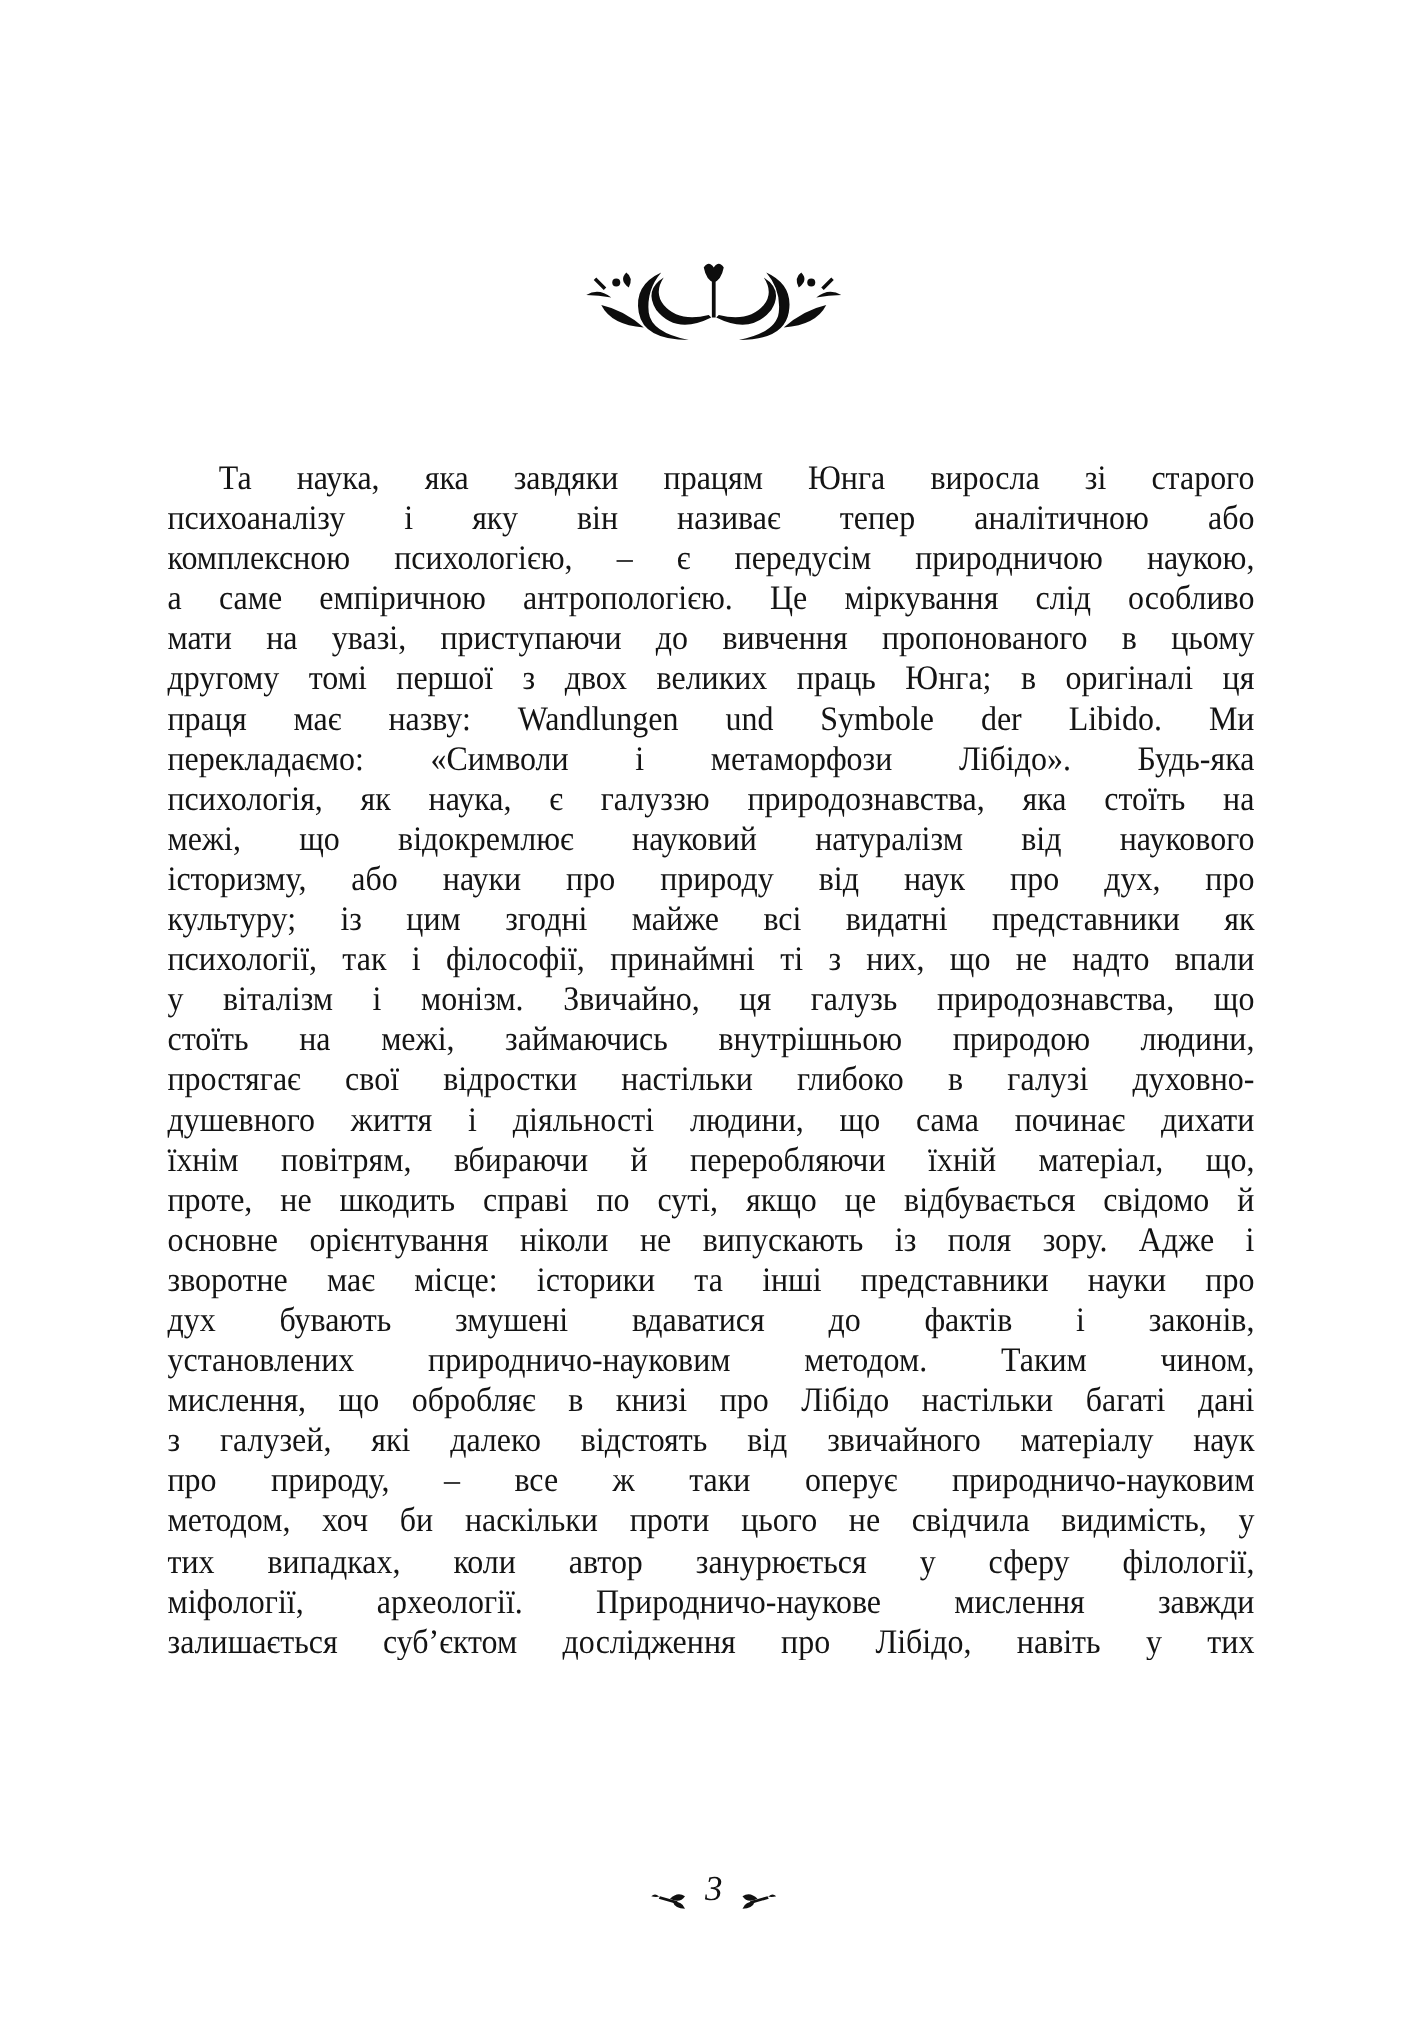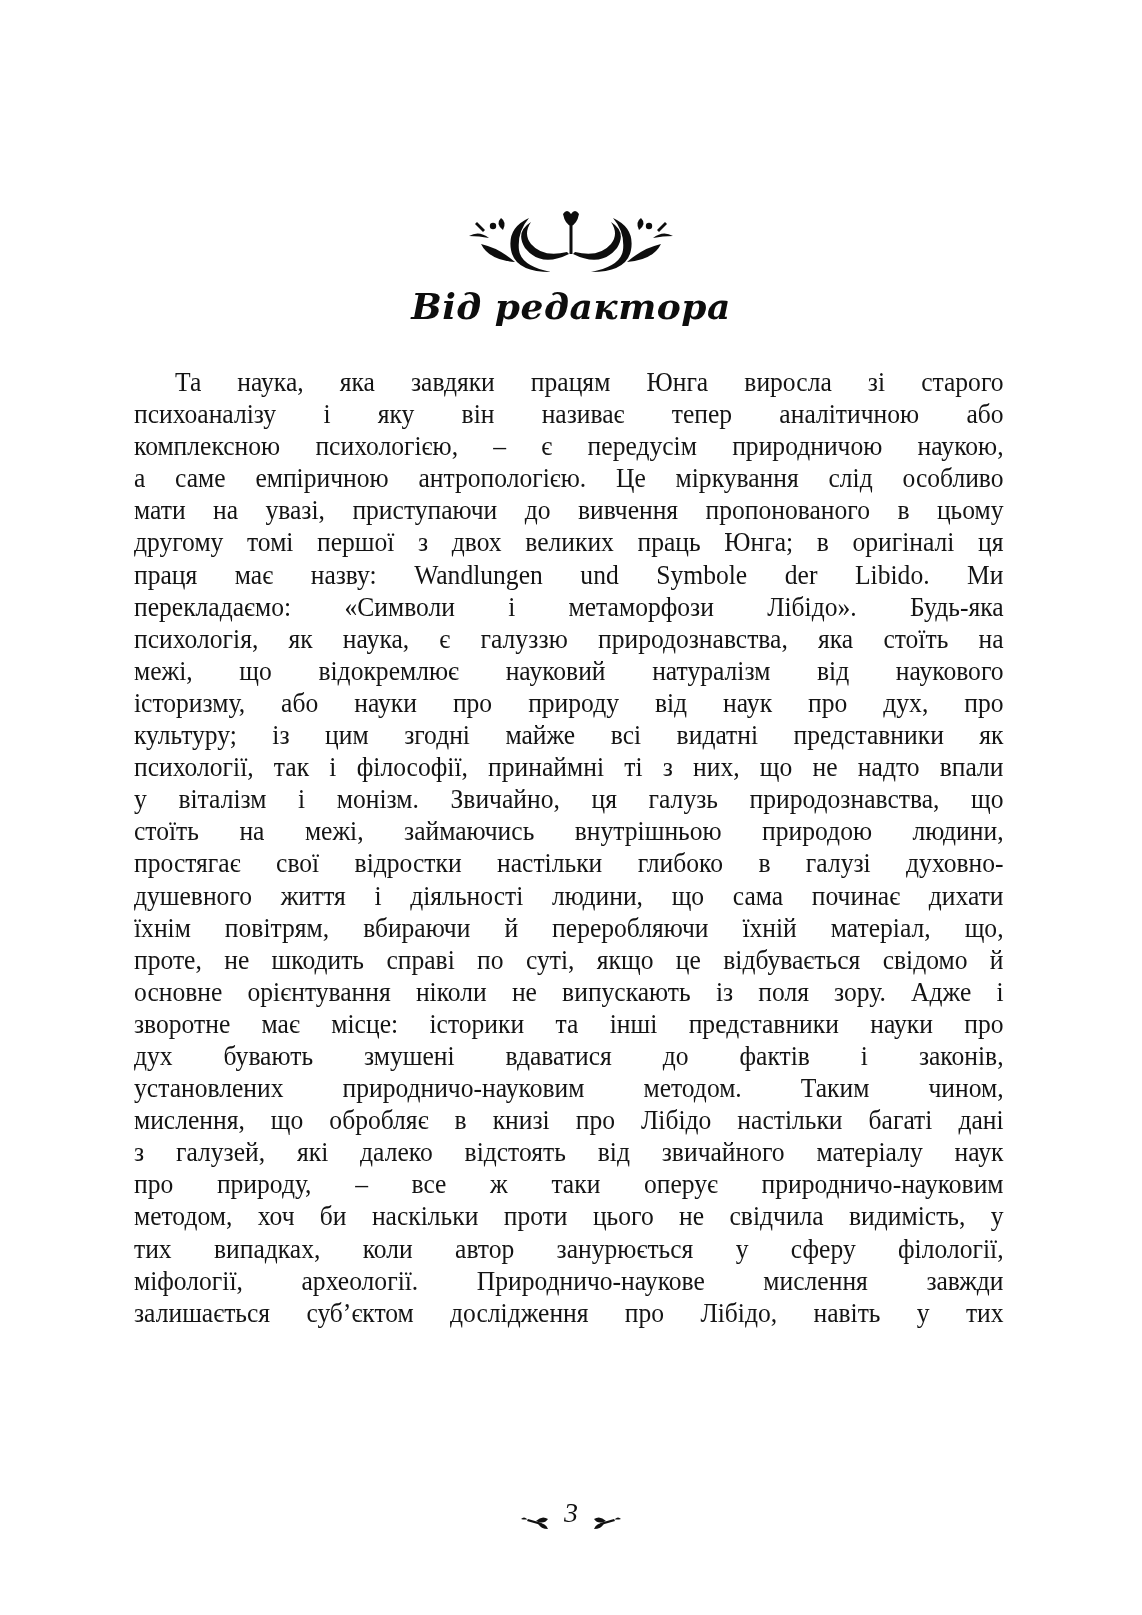--- a/index.html
+++ b/index.html
@@ -108,21 +108,20 @@
 
       <path d="M10 28 q10 -6 20 2 q-10 -2 -20 -2z"></path>
       <path d="M214 28 q-10 -6 -20 2 q10 -2 20 -2z"></path>
       <circle cx="34" cy="18" r="3.2"></circle>
       <circle cx="190" cy="18" r="3.2"></circle>
       <path d="M18 14 l8 8 l-2 2 l-8 -8z"></path>
       <path d="M206 14 l-8 8 l2 2 l8 -8z"></path>
     </svg>
   </div>
 
-  <div class="title">Від редактора</div>
 
   <div class="body-text">
     <span class="line indent">Та наука, яка завдяки працям Юнга виросла зі старого</span>
     <span class="line">психоаналізу і яку він називає тепер аналітичною або</span>
     <span class="line">комплексною психологією, – є передусім природничою наукою,</span>
     <span class="line">а саме емпіричною антропологією. Це міркування слід особливо</span>
     <span class="line">мати на увазі, приступаючи до вивчення пропонованого в цьому</span>
     <span class="line">другому томі першої з двох великих праць Юнга; в оригіналі ця</span>
     <span class="line">праця має назву: Wandlungen und Symbole der Libido. Ми</span>
     <span class="line">перекладаємо: «Символи і метаморфози Лібідо». Будь-яка</span>

